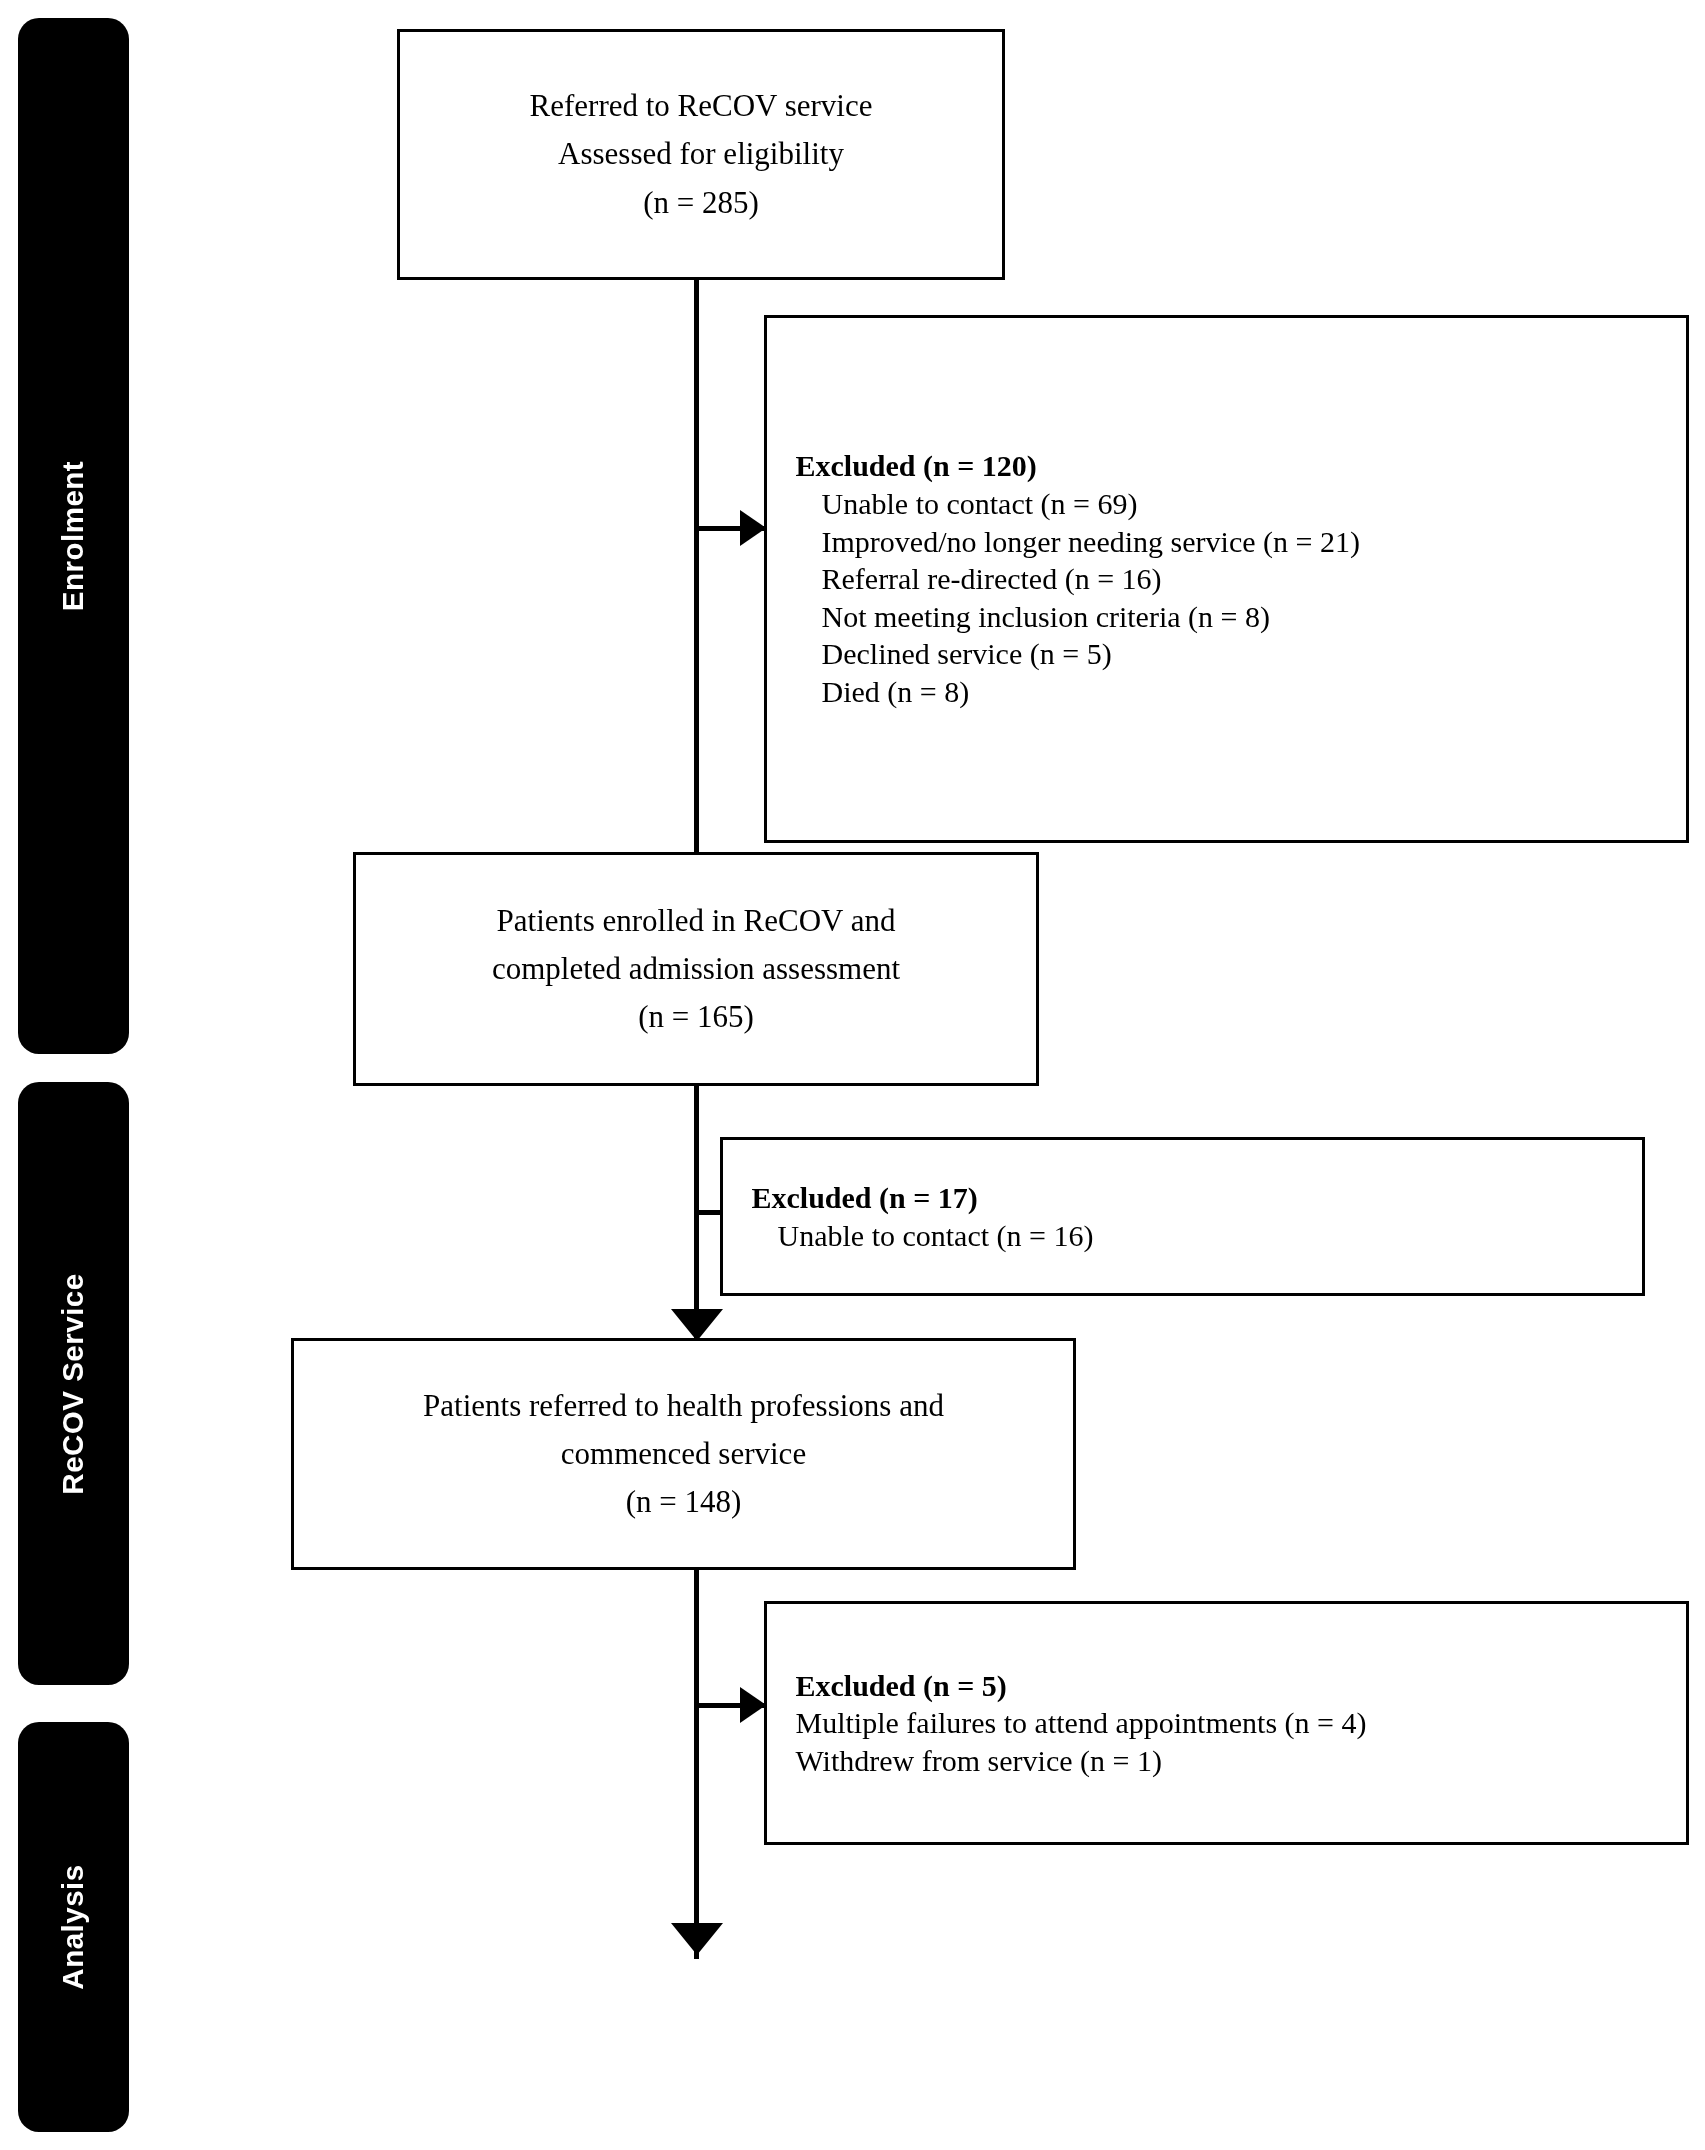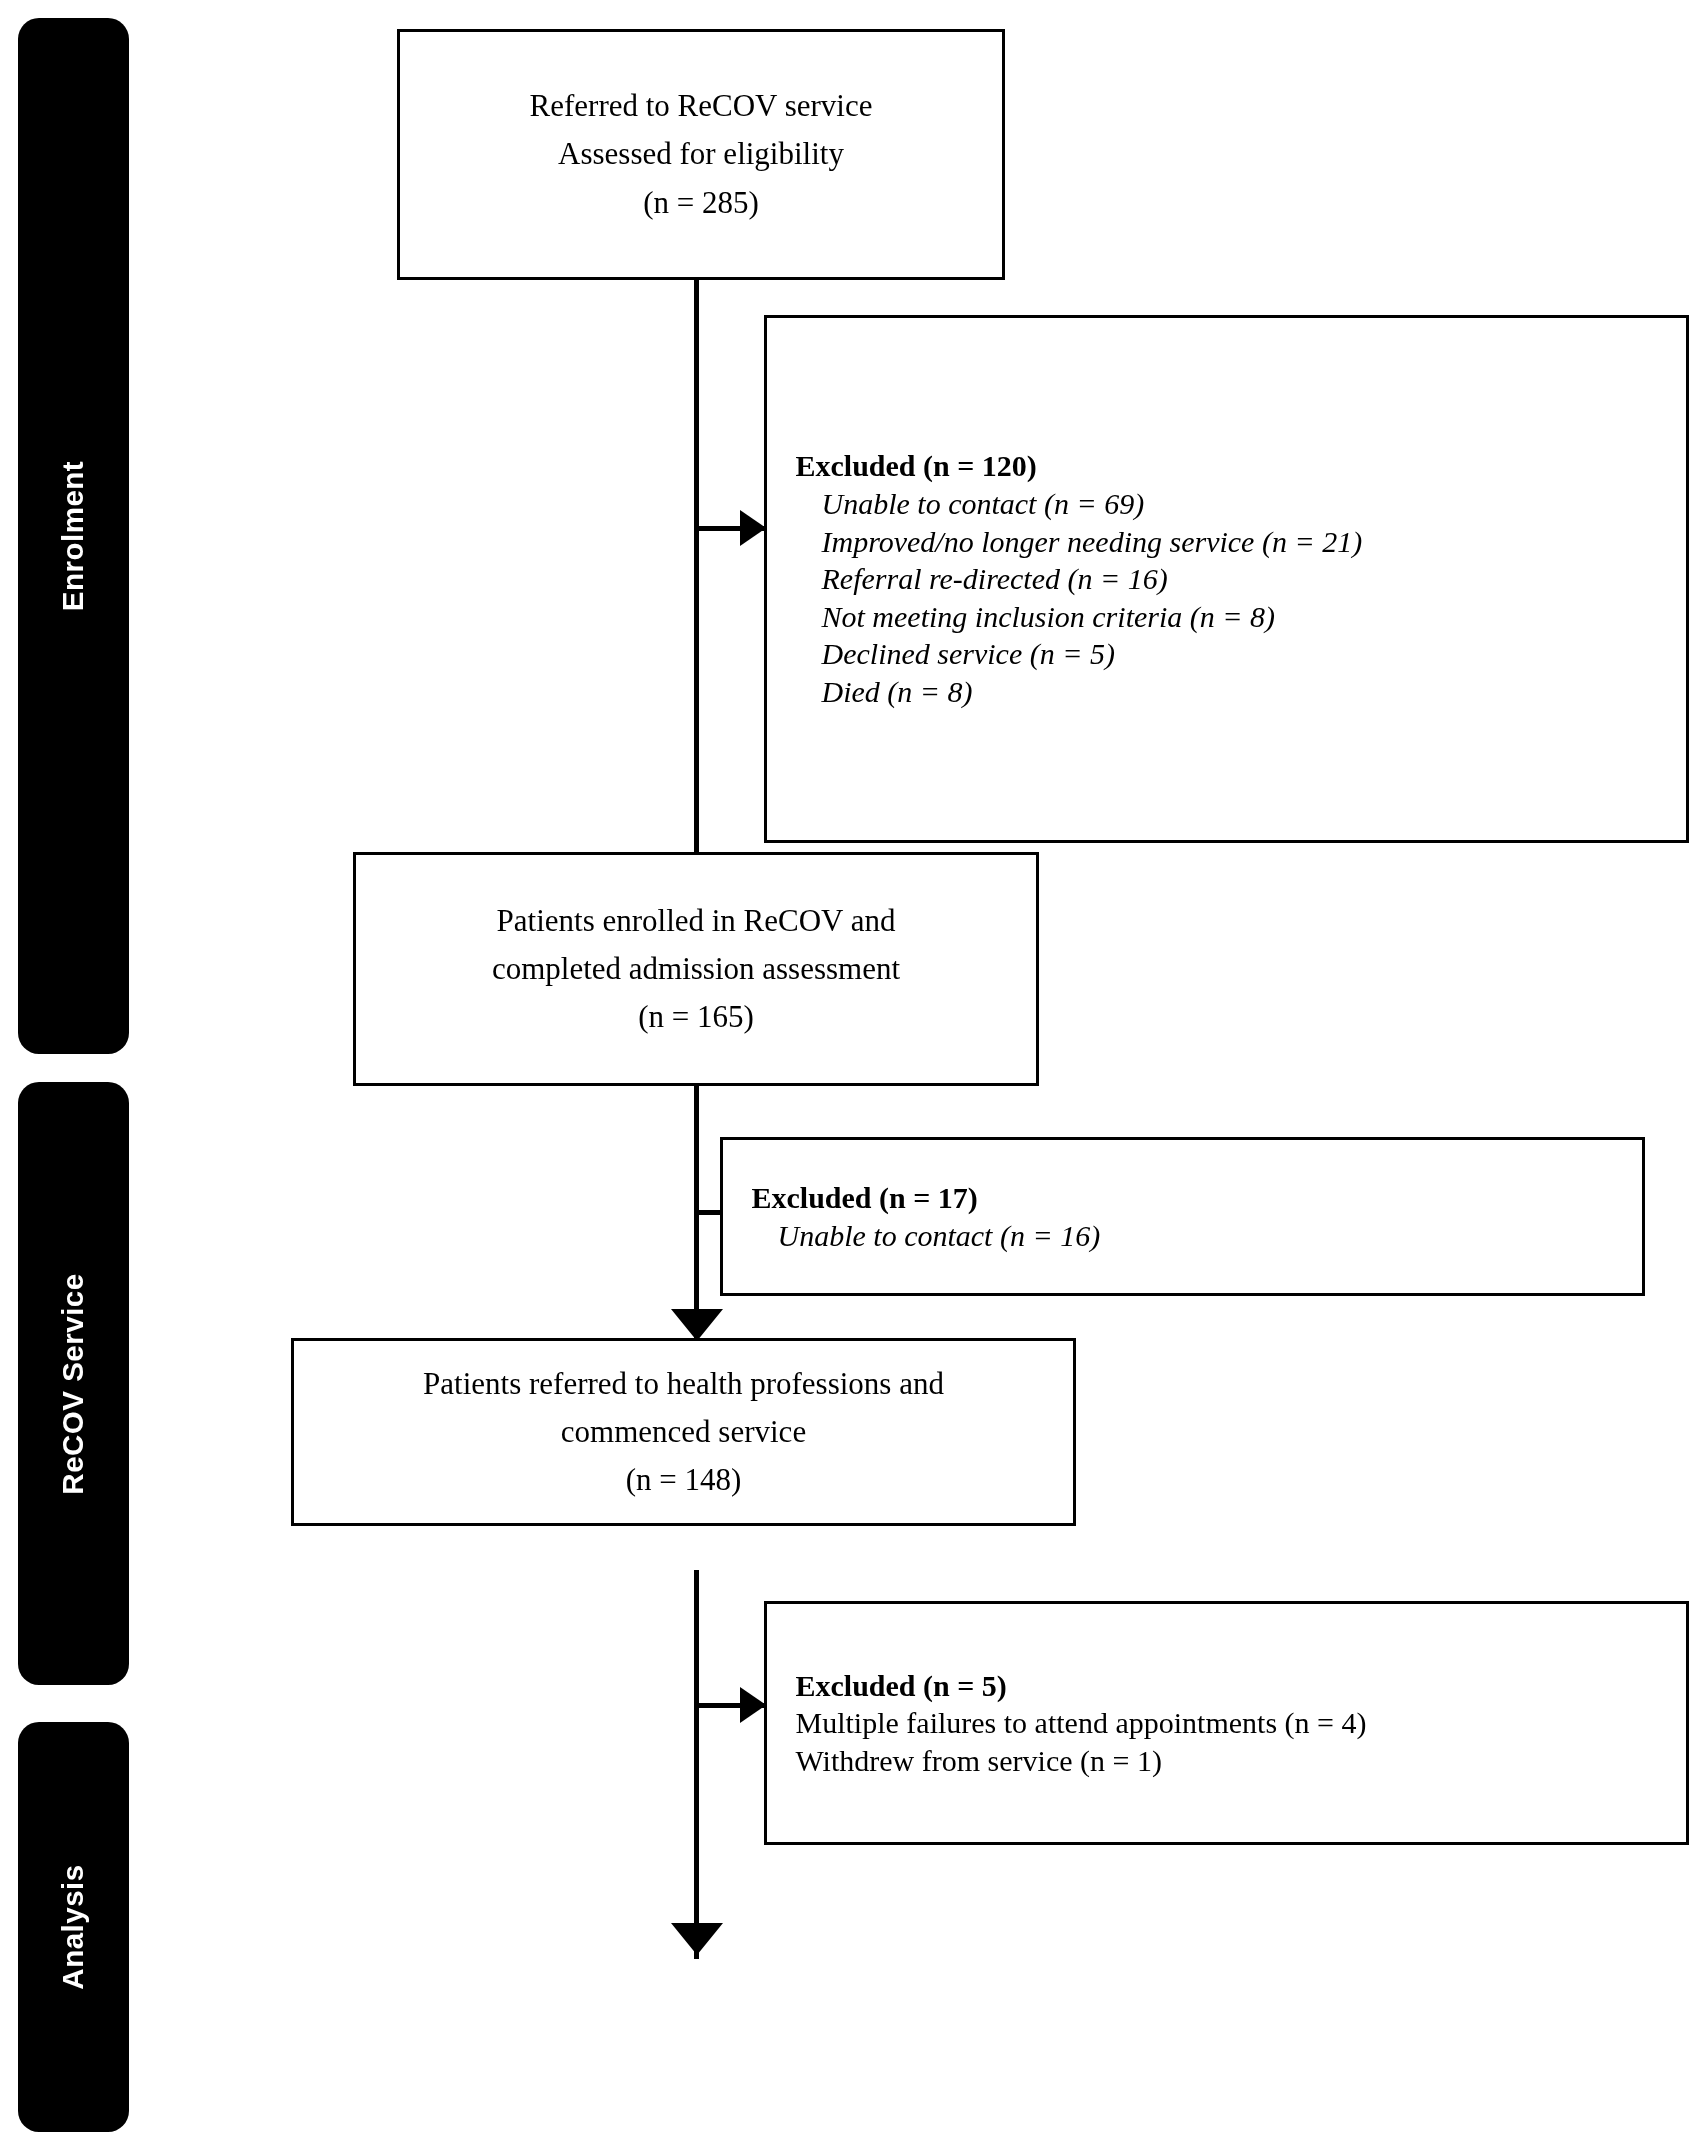--- a/index.html
+++ b/index.html
@@ -48,21 +48,21 @@
   .flow-box.centered { align-items: center; }
 
   .line {
     font-size: 31px;
     line-height: 1.30;
     color: #000000;
     white-space: nowrap;
   }
   .line.center { text-align: center; }
   .line.bold { font-weight: bold; }
-  .line.indent { padding-left: 26px; font-style: italic; }
+  .line.indent { padding-left: 26px; }
 
   .excl-box .line { font-size: 30px; line-height: 1.255; }
   .excl-box { padding-left: 28.5px; }
 
   .main-box .line { line-height: 1.55; }
 
   
   .v-line {
     position: absolute;
     width: 5px;
@@ -146,21 +146,21 @@
     <div class="line center">Patients enrolled in ReCOV and</div>
     <div class="line center">completed admission assessment</div>
     <div class="line center">(n = 165)</div>
   </div>
 
   <div class="flow-box excl-box" style="left:720px; top:1137px; width:925px; height:159px;">
     <div class="line bold">Excluded (n = 17)</div>
     <div class="line indent">Unable to contact (n = 16)</div>
   </div>
 
-  <div class="flow-box main-box centered" style="left:291px; top:1338px; width:785px; height:188px;">
+  <div class="flow-box main-box centered" style="left:291px; top:1338px; width:785px; height:232px;">
     <div class="line center">Patients referred to health professions and</div>
     <div class="line center">commenced service</div>
     <div class="line center">(n = 148)</div>
   </div>
 
   <div class="flow-box excl-box" style="left:764px; top:1601px; width:925px; height:244px;">
     <div class="line bold">Excluded (n = 5)</div>
     <div class="line">Multiple failures to attend appointments (n = 4)</div>
     <div class="line">Withdrew from service (n = 1)</div>
   </div>

